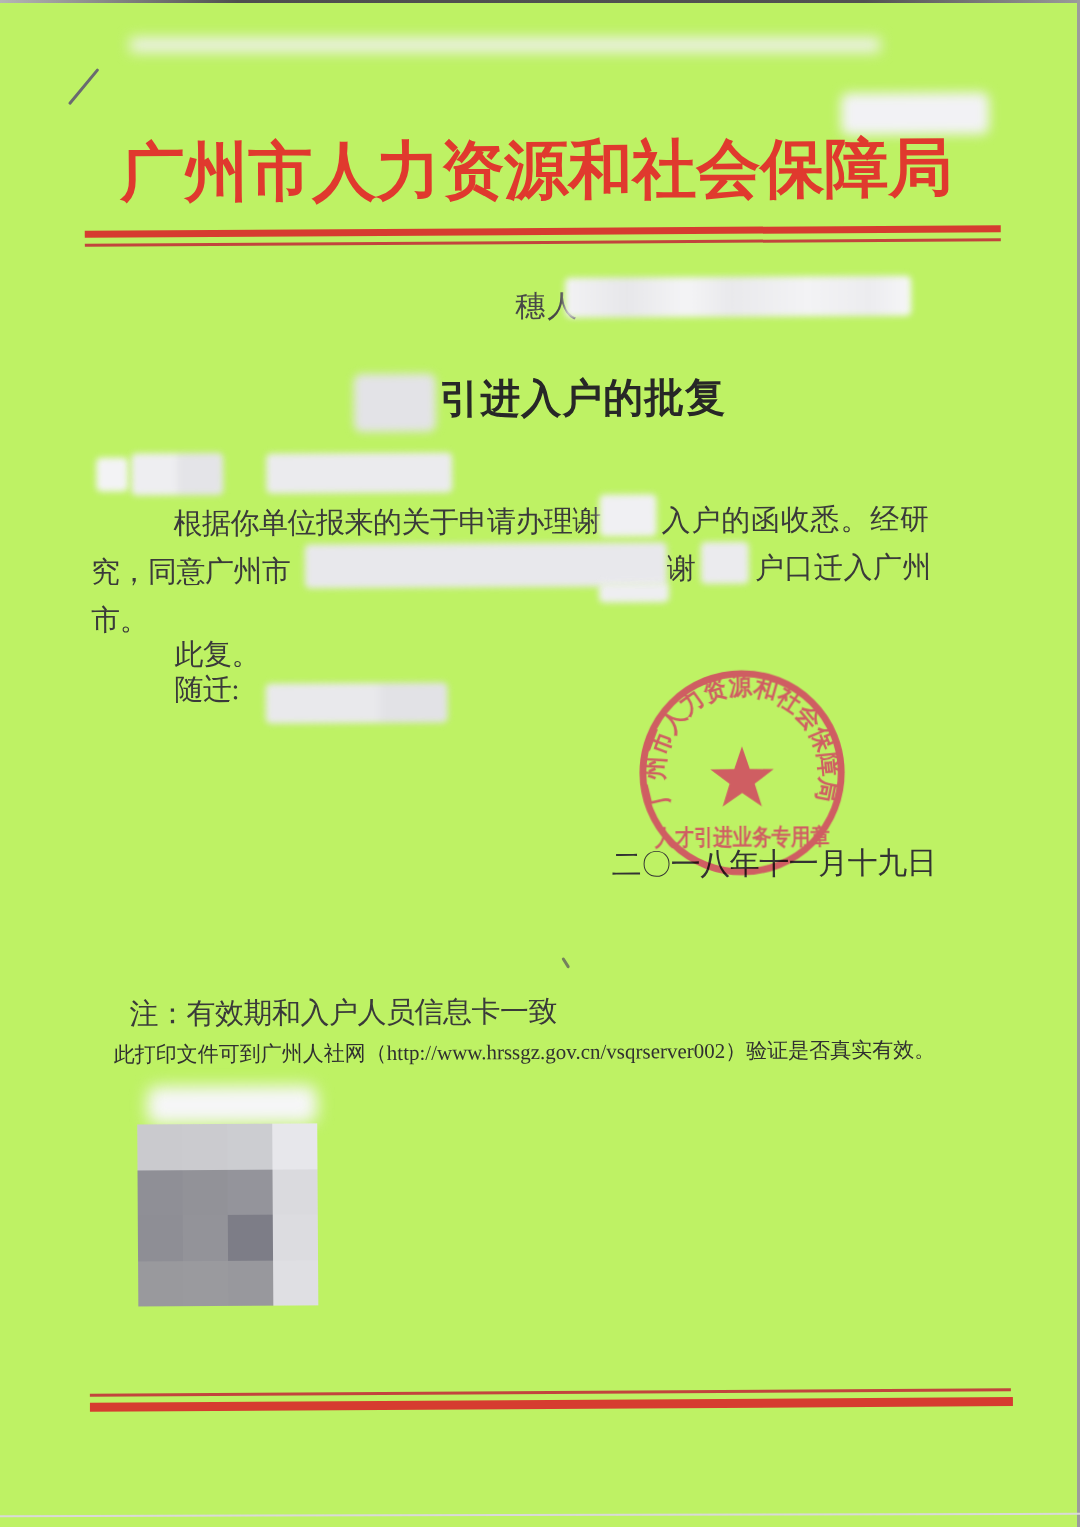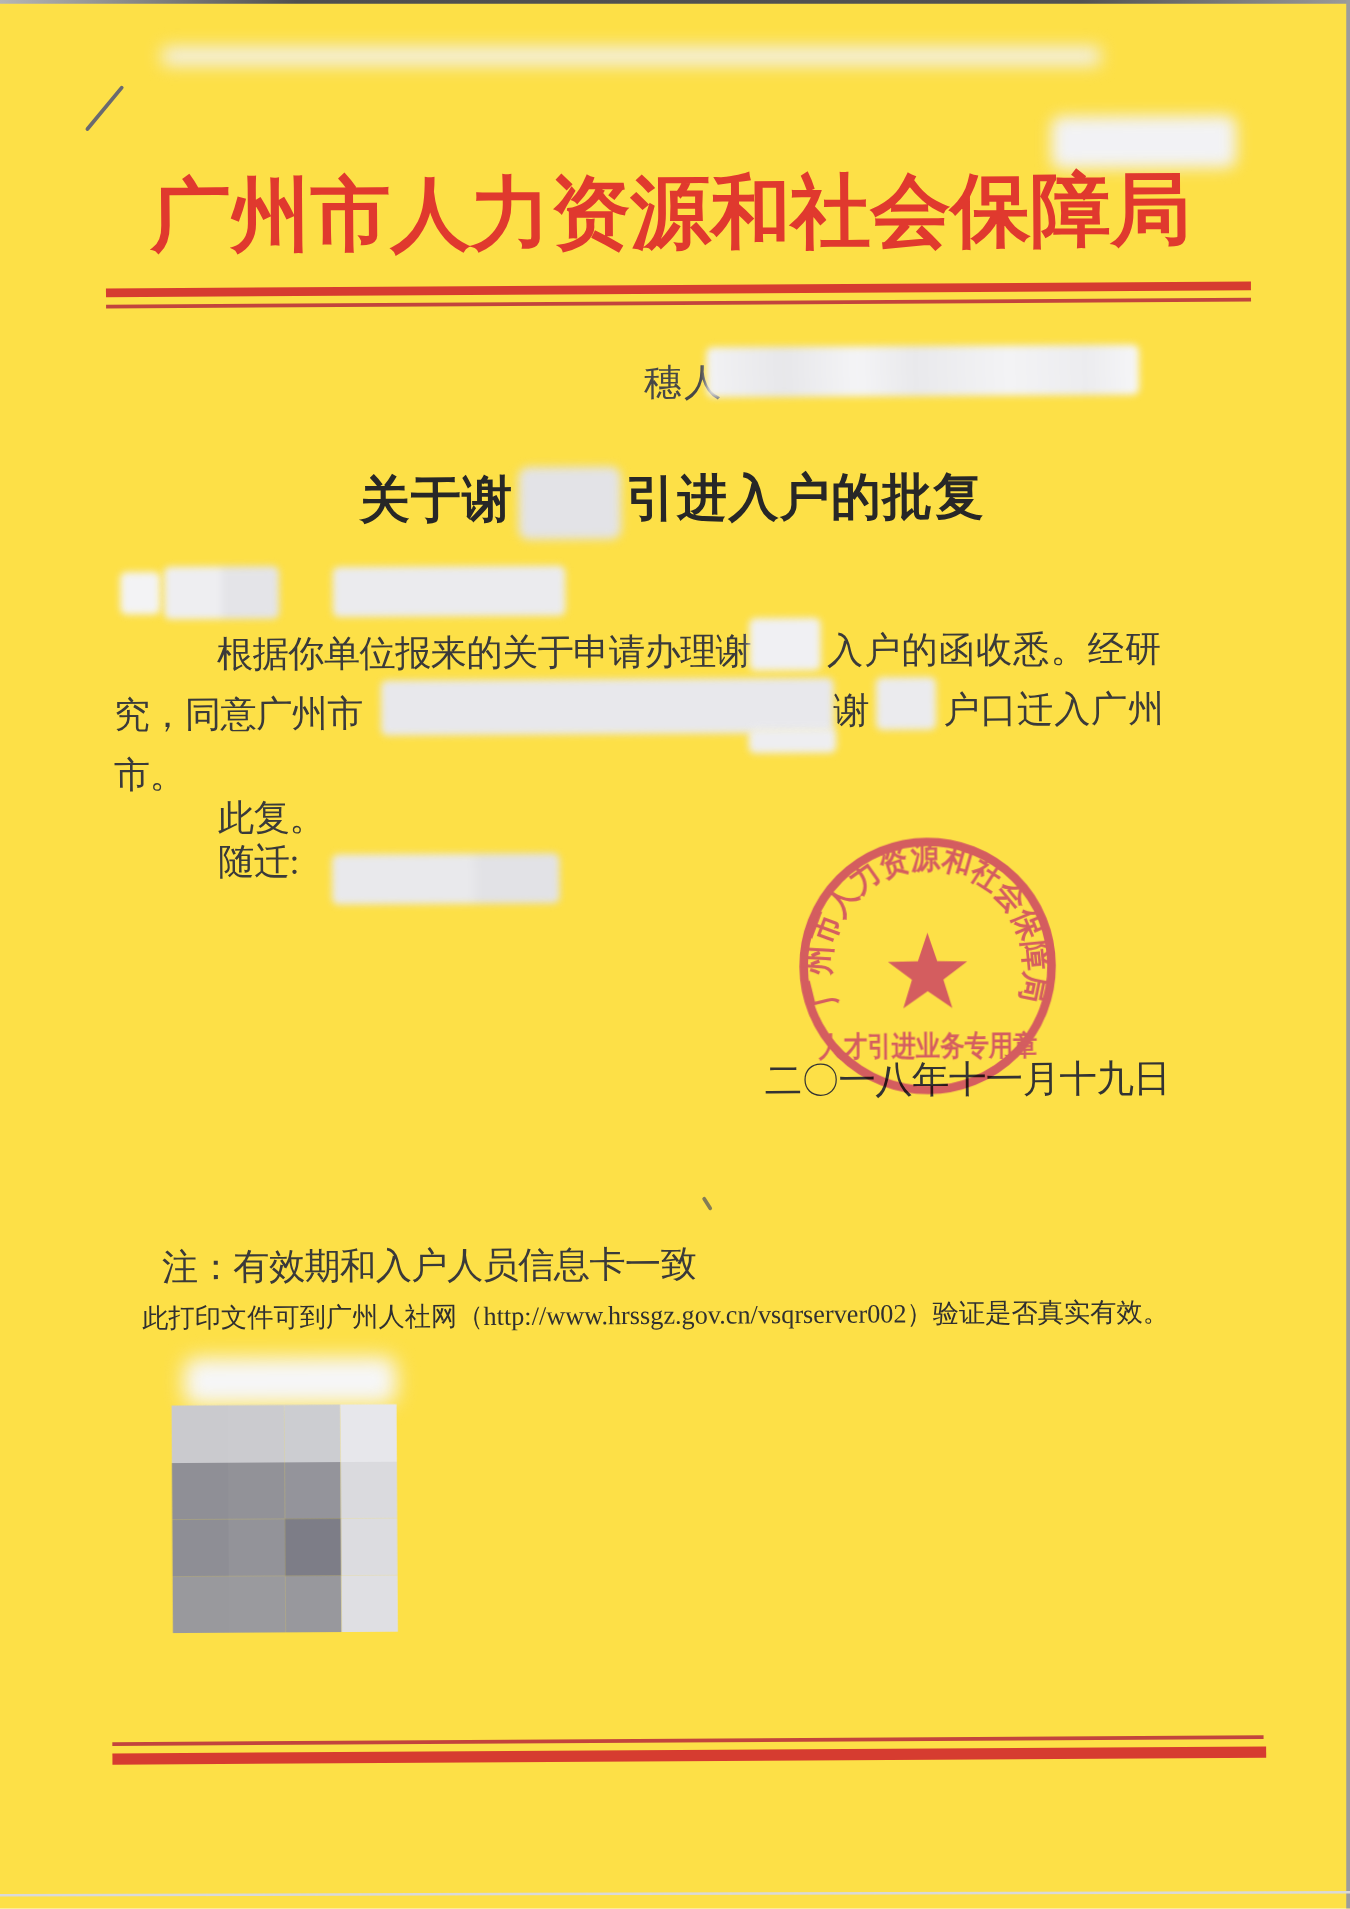--- a/index.html
+++ b/index.html
@@ -1,16 +1,16 @@
 <!DOCTYPE html>
 <html style="--header-red: #e0392e; --rule-red: #d63c30; --rule-red-dark: #c2443d; --seal-red: #d15162; --text-dark: #3a3a3a;"><head>
 <meta charset="utf-8">
 <style>
   html,body{margin:0;padding:0;background:#ffffff;}
-  #canvas{position:relative;width:1080px;height:1527px;background:#fde047;overflow:hidden;
+  #canvas{position:relative;width:1080px;height:1527px;background:#bef264;overflow:hidden;
           font-family:"Liberation Serif",serif;}
   .doc{position:absolute;inset:0;transform:rotate(-0.35deg);transform-origin:540px 760px;}
 
   
   .agency-title{position:absolute;top:136px;left:0;width:100%;text-align:center;
     font-family:"Liberation Serif",serif;font-weight:700;font-size:64px;line-height:1.1;
     color:var(--header-red);letter-spacing:0px;white-space:nowrap;}
   .rule{position:absolute;left:88px;width:916px;background:var(--rule-red);}
   .rule-thick-top{top:228px;height:7px;}
   .rule-thin-top{top:241px;height:3px;background:var(--rule-red-dark);}
@@ -83,21 +83,20 @@
 
     <div class="agency-title">广州市人力资源和社会保障局</div>
     <div class="rule rule-thick-top"></div>
     <div class="rule rule-thin-top"></div>
 
     <div class="doc-number">穗人</div>
     <div class="blur-box" style="top:278px;left:568px;width:346px;height:40px;
          background:linear-gradient(to right,#f2f2f4,#e7e7ea 18%,#f4f4f6 35%,#e9e9ec 48%,#f3f3f5 70%,#ececef 88%,#f6f6f8);"></div>
 
     <div class="doc-title">
-      <span>关于谢</span>
       <span class="title-blur"></span>
       <span>引进入户的批复</span>
     </div>
 
     <div class="blur-box" style="top:455px;left:98px;width:32px;height:34px;background:#f3f3f5;"></div>
     <div class="blur-box" style="top:451px;left:133px;width:92px;height:42px;
          background:linear-gradient(to right,#eeeef1 48%,#e4e4e8 52%);"></div>
     <div class="blur-box" style="top:452px;left:268px;width:186px;height:40px;background:#ebebee;"></div>
 
     <div class="body-text t-line1a">根据你单位报来的关于申请办理谢</div>

